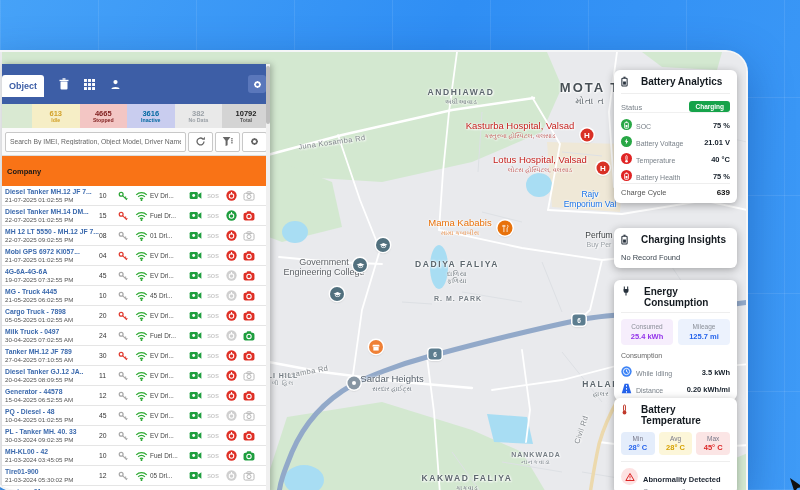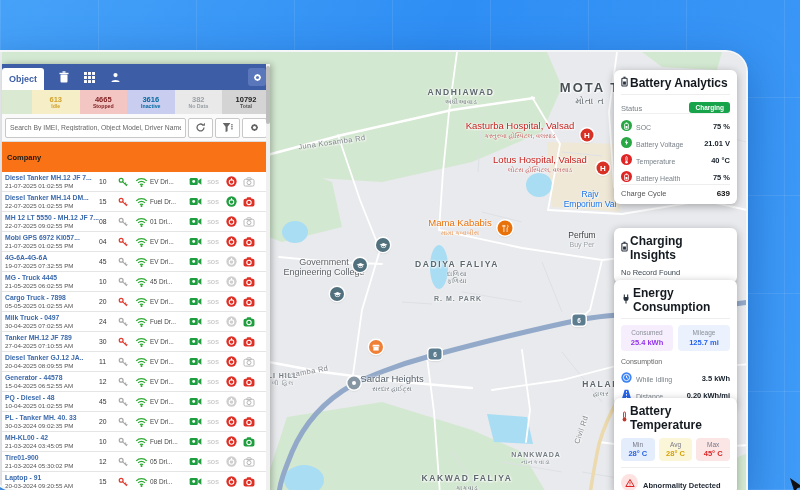--- a/index.html
+++ b/index.html
@@ -50,21 +50,21 @@
   .mk-hospital { width:13px; height:13px; background:#d93025; color:#fff; font-size:8px; font-weight:bold; }
   .mk-restaurant { width:15px; height:15px; background:#e8710a; }
   .mk-store { width:14px; height:14px; background:#ef8036; }
   .mk-school { width:14px; height:14px; background:#51707e; }
   .mk-place { width:13px; height:13px; background:#8796a3; }
   .mk-shield { width:13px; height:11px; background:#5c7d8f; color:#fff; font-size:6.5px; font-weight:bold;
     border-radius:3px; transform:translate(-50%,-50%); }
   
   .sidebar { position:absolute; left:12px; top:12px; width:268px; height:430px; background:#fff;
     box-shadow:2px 0 6px rgba(0,0,0,.25); display:flex; flex-direction:column; }
-  .sb-toolbar { height:26px; background:#3d5ea6; display:flex; align-items:center; flex:none;text-align:center; }
+  .sb-toolbar { height:40px; background:#3d5ea6; display:flex; align-items:center; flex:none;text-align:center; }
   .sb-tab { width:42px; height:22px; margin-top:4px; background:#fff; border-radius:3px 3px 0 0;
     color:#3d5ea6; font-weight:bold; font-size:9px; display:flex; align-items:center;
     justify-content:flex-end; padding-right:7px; overflow:hidden; }
   .tb-ic { width:13px; height:13px; margin-left:13px; display:flex; align-items:center; justify-content:center; }
   .sb-gear { margin-left:auto; margin-right:4px; width:18px; height:18px; background:#5a77bb;
     border-radius:3px; display:flex; align-items:center; justify-content:center; }
   .sb-counters { height:24px; display:flex; flex:none; }
   .counter { display:flex; flex-direction:column; align-items:center; justify-content:center; flex:1; }
   .counter .cnum { font-size:7.5px; font-weight:bold; line-height:1.2; }
   .counter .clab { font-size:5.2px; font-weight:bold; line-height:1.1; }
@@ -91,21 +91,21 @@
   .vtime { font-size:6.2px; color:#555; white-space:nowrap; line-height:1.2; }
   .vcount { width:15px; font-size:6.8px; color:#333; flex:none; }
   .vic { width:18px; flex:none; display:flex; justify-content:center; align-items:center; }
   .vdriver { width:36px; font-size:6.4px; color:#444; white-space:nowrap; overflow:hidden; flex:none; }
   .vsos { width:18px; font-size:5.5px; font-weight:bold; color:#c9c9c9; text-align:center; flex:none; }
   .sb-scroll { position:absolute; right:0; top:0; bottom:0; width:4px; background:#f0f0f0; }
   .sb-thumb { position:absolute; top:2px; right:0; width:4px; height:58px; background:#bdbdbd; border-radius:2px; }
   
   .panel { position:absolute; left:624px; width:123px; background:#fff; border-radius:6px;
     box-shadow:0 2px 8px rgba(0,0,0,.3); padding:6px 7px; }
-  .p-head { display:flex; align-items:center; gap:2px; font-size:12px; font-weight:bold; color:#141a20;
+  .p-head { display:flex; gap:13px; font-size:10px; font-weight:bold; color:#141a20;
     padding-bottom:4px; border-bottom:1px solid #eee; }
   .p-row { display:flex; align-items:flex-end; height:17px; }
   .p-row .plab { font-size:7px; color:#7a828a; margin-left:4px; }
   .p-row .pval { margin-left:auto; font-size:7.5px; font-weight:bold; color:#16202b; }
   .badge { margin-left:auto; background:#16a34a; color:#fff; font-size:6.5px; font-weight:bold;
     padding:2px 6px; border-radius:3px; }
   .cicon { width:11px; height:11px; border-radius:50%; display:flex; align-items:center;
     justify-content:center; flex:none; }
   .p-foot { border-top:1px solid #eee; margin-top:2px; padding-top:4px; display:flex; }
   .p-foot .plab { font-size:7.5px; color:#555; }
@@ -183,21 +183,21 @@
       </g>
       <path d="M648,305 C625,330 606,360 597,392 C592,415 590,430 588,442" stroke="#ecd9ad" stroke-width="3.5" fill="none"></path>
       <path d="M748,250 C660,262 600,262 577,268 C510,282 455,297 425,305 C395,313 365,325 350,333 C322,349 302,372 290,400 C282,420 278,430 277,442" stroke="#92a9c9" stroke-width="5" fill="none"></path>
     </svg>
     <div id="map-labels">
         <div class="map-label t-area" style="left: 459px; top: 45px;"><span>ANDHIAWAD</span><span class="sub">અંધીઆવાડ</span></div>
         <div class="map-label t-area-lg" style="left: 588px; top: 42px;"><span>MOTA T</span><span class="sub">મોતા ત</span></div>
         <div class="map-label t-hospital" style="left: 518px; top: 78px;"><span>Kasturba Hospital, Valsad</span><span class="sub">કસ્તુરબા હોસ્પિટલ, વલસાડ</span></div>
         <div class="map-label t-hospital" style="left: 538px; top: 112px;"><span>Lotus Hospital, Valsad</span><span class="sub">લોટસ હોસ્પિટલ, વલસાડ</span></div>
         <div class="map-label t-poi-blue" style="left: 588px; top: 148px;"><span>Rajv</span><span class="sub">Emporium Val</span></div>
-        <div class="map-label t-poi-dark" style="left: 580px; top: 188px;"><span>Perfum</span><span class="sub">Buy Per</span></div>
+        <div class="map-label t-poi-dark" style="left: 597px; top: 188px;"><span>Perfum</span><span class="sub">Buy Per</span></div>
         <div class="map-label t-poi-orange" style="left: 458px; top: 175px;"><span>Mama Kababis</span><span class="sub">મામા કબાબીસ</span></div>
         <div class="map-label t-poi-gray" style="left: 322px; top: 215px;"><span>Government</span><span class="sub">Engineering College</span></div>
         <div class="map-label t-area" style="left: 455px; top: 220px;"><span>DADIYA FALIYA</span><span class="sub">દાળિયા</span><span class="sub">ફળિયા</span></div>
         <div class="map-label t-area-sm" style="left: 456px; top: 247px;"><span>R. M. PARK</span></div>
         <div class="map-label t-road" style="left: 330px; top: 91px; transform: translate(-50%, -50%) rotate(-8deg);"><span>Juna Kosamba Rd</span></div>
         <div class="map-label t-road" style="left: 303px; top: 321px; transform: translate(-50%, -50%) rotate(-10deg);"><span>Kosamba Rd</span></div>
         <div class="map-label t-road" style="left: 580px; top: 378px; transform: translate(-50%, -50%) rotate(-72deg);"><span>Civil Rd</span></div>
         <div class="map-label t-area-sm" style="left: 281px; top: 327px;"><span>LI HILL</span><span class="sub">ળી હિલ</span></div>
         <div class="map-label t-area" style="left: 599px; top: 337px;"><span>HALAR</span><span class="sub">હાલર</span></div>
         <div class="map-label t-poi-gray2" style="left: 390px; top: 331px;"><span>Sardar Heights</span><span class="sub">સરદાર હાઈટ્સ</span></div>

